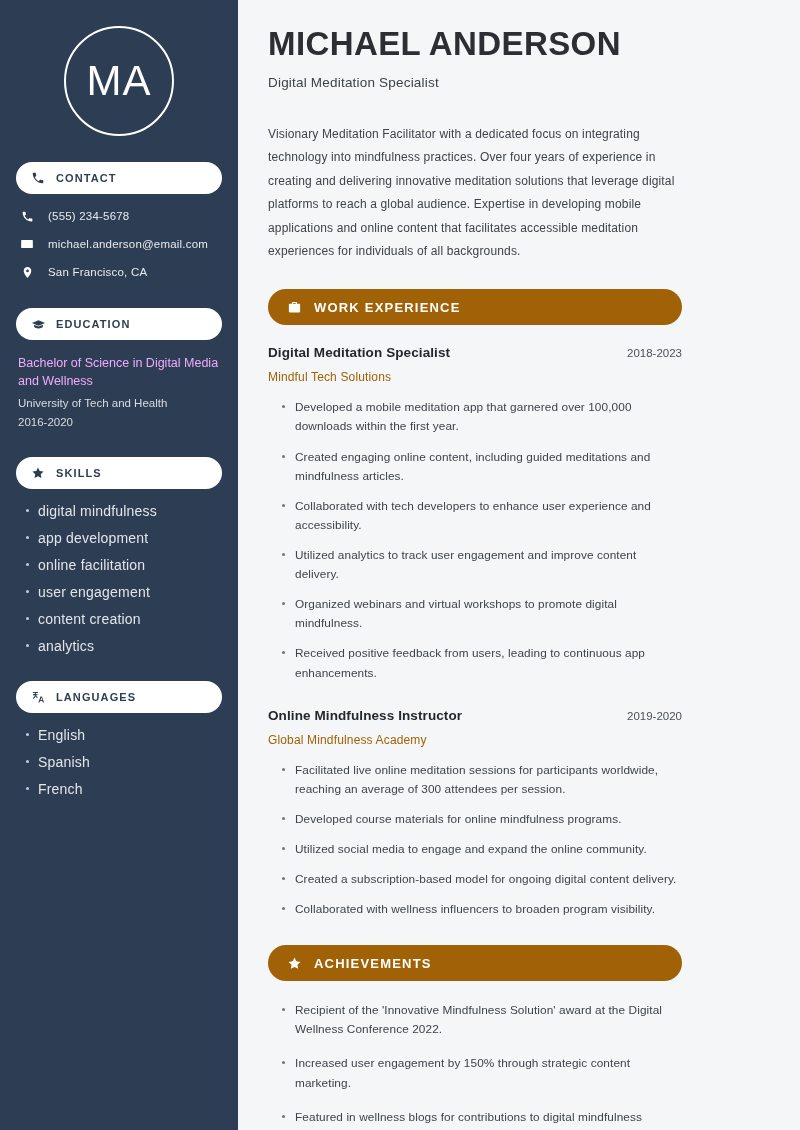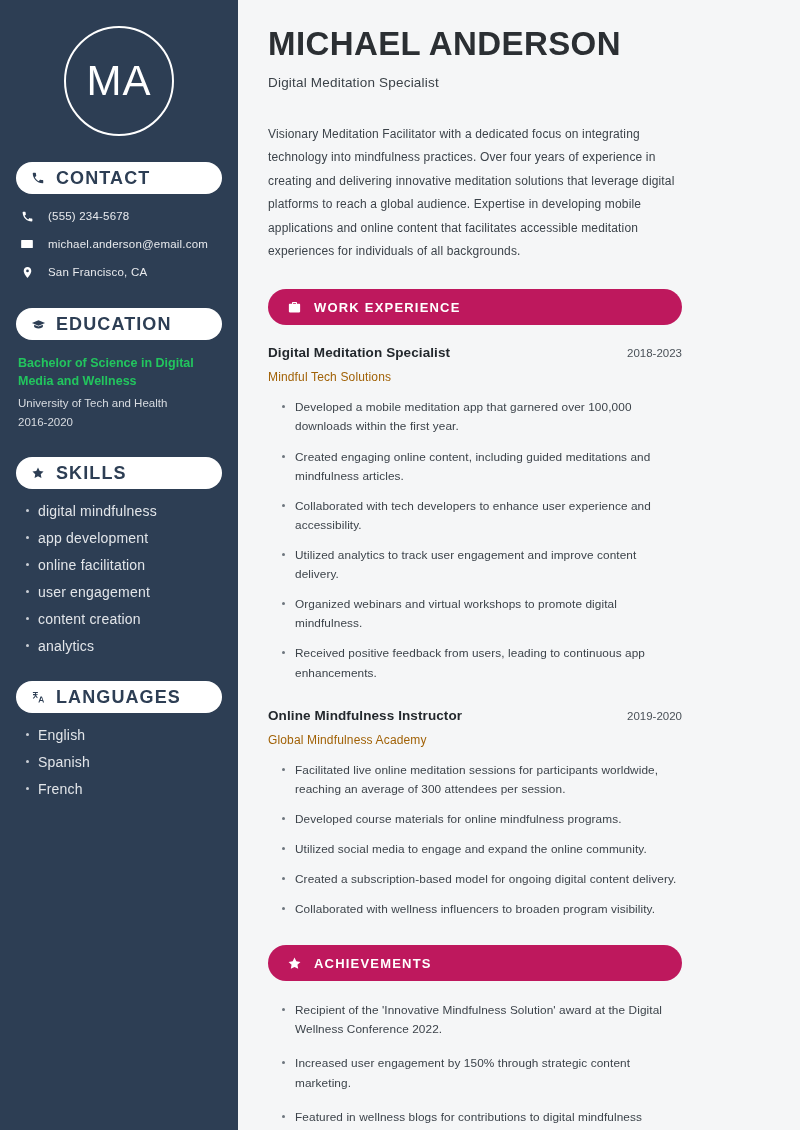--- a/index.html
+++ b/index.html
@@ -69,21 +69,21 @@
     display: inline-flex;
     align-items: center;
     justify-content: center;
     width: 16px;
     height: 16px;
     margin-right: 10px;
     flex: 0 0 auto;
   }
   .pill .pill-icon svg { display: block; }
   .pill-label {
-    font-size: 18px;
+    font-size: 11px;
     font-weight: bold;
     letter-spacing: 1.1px;
     color: #2d3e54;
     text-transform: uppercase;
   }
 
   .contact-row {
     display: flex;
     align-items: center;
     margin-bottom: 12px;
@@ -102,22 +102,22 @@
   .contact-text {
     font-size: 11.5px;
     color: #e8eaed;
     letter-spacing: 0.2px;
   }
 
   .sidebar-block { margin-bottom: 4px; }
 
   .edu-degree {
     font-size: 12.5px;
-    font-weight: bold;
-    color: #22c55e;
+    font-weight: normal;
+    color: #f0abfc;
     line-height: 1.45;
     margin-bottom: 4px;
     padding-left: 2px;
   }
   .edu-school, .edu-years {
     font-size: 11.5px;
     color: #d7dbe0;
     line-height: 1.6;
     padding-left: 2px;
   }
@@ -173,21 +173,21 @@
   }
   .summary {
     font-size: 12px;
     color: #3c434a;
     line-height: 1.95;
     margin-top: 33px;
     letter-spacing: 0.15px;
   }
 
   .section-bar {
-    background: #be185d;
+    background: #a16207;
     border-radius: 999px;
     height: 36px;
     display: flex;
     align-items: center;
     padding: 0 18px;
     box-sizing: border-box;
     margin-top: 26px;
     margin-bottom: 20px;
   }
   .section-bar .sb-icon {

